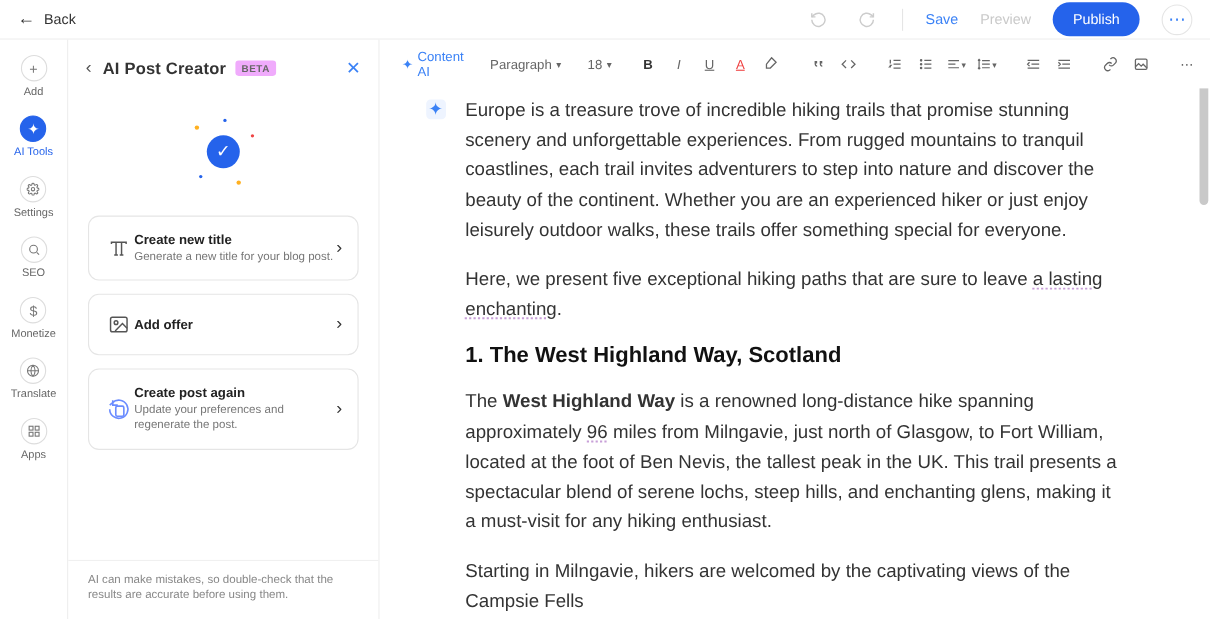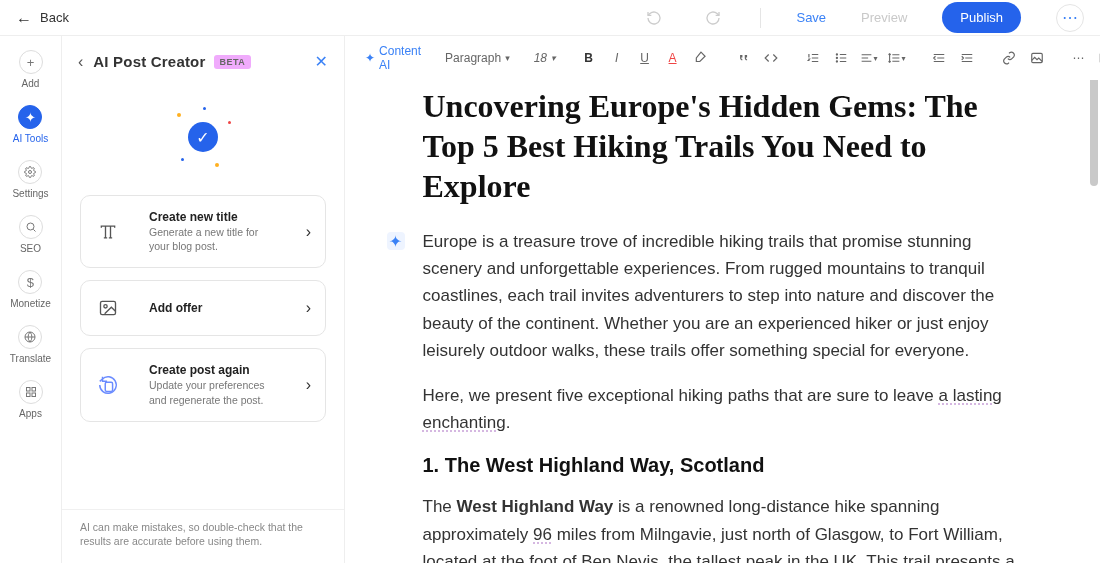--- a/index.html
+++ b/index.html
@@ -1,21 +1,21 @@
 <!DOCTYPE html>
 <html><head>
 <meta charset="utf-8">
 <style>
 * { box-sizing: border-box; margin: 0; padding: 0; }
 body { font-family: -apple-system, BlinkMacSystemFont, "Segoe UI", Helvetica, Arial, sans-serif; background: #fff; color: #333; overflow: hidden; width: 1100px; height: 563px; }
 .topbar { height: 36px; display: flex; align-items: center; padding: 0 16px; border-bottom: 1px solid #eee; }
 .back-btn { display: flex; align-items: center; gap: 8px; color: #333; font-size: 13px; cursor: pointer; }
 .arrow-left { font-size: 16px; }
 .topbar-spacer { flex: 1; }
-.top-actions { display: flex; align-items: center; gap: 35px; }
+.top-actions { display: flex; align-items: center; gap: 20px; }
 .divider-v { width: 1px; height: 20px; background: #e5e5e5; }
 .icon-btn { width: 24px; height: 24px; display: flex; align-items: center; justify-content: center; color: #999; cursor: pointer; }
 .icon-btn svg { display: block; }
 .save-link { color: #3b82f6; font-size: 13px; cursor: pointer; }
 .preview-link { color: #c9c9c9; font-size: 13px; }
 .publish-btn { background: #2563eb; color: #fff; border: none; border-radius: 20px; padding: 8px 18px; font-size: 13px; cursor: pointer; }
 .more-btn { width: 28px; height: 28px; border: 1px solid #e5e5e5; border-radius: 50%; display: flex; align-items: center; justify-content: center; color: #3b82f6; cursor: pointer; }
 
 .main { display: flex; height: calc(563px - 36px); }
 .rail { width: 62px; border-right: 1px solid #eee; display: flex; flex-direction: column; align-items: center; padding-top: 14px; gap: 16px; }
@@ -33,38 +33,38 @@
 .panel-close { color: #3b82f6; font-size: 16px; cursor: pointer; }
 
 .panel-body { flex: 1; overflow-y: auto; padding: 6px 18px 12px; }
 .success-block { text-align: center; margin-top: 18px; margin-bottom: 28px; }
 .success-dots { width: 60px; height: 60px; margin: 0 auto 10px; position: relative; display: flex; align-items: center; justify-content: center; }
 .success-check { width: 30px; height: 30px; background: #2563eb; border-radius: 50%; display: flex; align-items: center; justify-content: center; color: #fff; font-size: 16px; }
 .dot { position: absolute; width: 4px; height: 4px; border-radius: 50%; }
 .success-title { font-size: 15px; font-weight: 600; color: #333; }
 .success-sub { font-size: 11.5px; color: #666; margin-top: 2px; }
 
-.card { border: 1px solid #e5e5e5; border-radius: 10px; padding: 14px 14px; display: flex; align-items: center; gap: 28px; margin-bottom: 12px; cursor: pointer; }
+.card { border: 1px solid #e5e5e5; border-radius: 10px; padding: 14px 14px; display: flex; align-items: center; gap: 1px; margin-bottom: 12px; cursor: pointer; }
 .card-icon { width: 26px; height: 26px; display: flex; align-items: center; justify-content: center; color: #555; flex-shrink: 0; }
 .card-icon svg { display: block; }
 .card-text { flex: 1; min-width: 0; }
 .card-title { font-size: 12px; font-weight: 600; color: #222; }
 .card-desc { font-size: 10.5px; color: #777; line-height: 1.35; margin-top: 1px; }
 .card-chevron { color: #333; font-size: 16px; }
 
 .panel-foot { padding: 10px 18px 14px; font-size: 10.5px; color: #888; line-height: 1.4; border-top: 1px solid #f0f0f0; }
 
 .editor { flex: 1; overflow-y: auto; position: relative; }
 .toolbar { position: sticky; top: 0; background: #fff; height: 44px; display: flex; align-items: center; gap: 10px; padding: 0 20px; font-size: 12px; color: #666; z-index: 2; }
 .tb-btn { min-width: 18px; height: 18px; display: flex; align-items: center; justify-content: center; cursor: pointer; color: #666; }
 .tb-btn svg { display: block; }
 .tb-sep { width: 1px; height: 18px; background: #e5e5e5; margin: 0 2px; }
 .content-ai { color: #3b82f6; font-size: 12px; display: flex; align-items: center; gap: 4px; cursor: pointer; }
 .paragraph-select { font-size: 12px; color: #666; display: flex; align-items: center; gap: 4px; cursor: pointer; }
-.fs-select { font-size: 12px; color: #666; display: flex; align-items: center; gap: 4px; cursor: pointer; font-style: italic; }
+.fs-select { font-size: 12px; color: #666; display: flex; align-items: center; gap: 4px; cursor: pointer; }
 .notes-btn { display: flex; align-items: center; gap: 6px; color: #666; font-size: 12px; cursor: pointer; margin-left: auto; }
 
 .doc { padding: 6px 60px 80px 60px; max-width: 720px; margin: 0 auto; position: relative; }
 .doc h1 { font-family: Georgia, "Times New Roman", serif; font-size: 32px; font-weight: 700; line-height: 1.25; color: #111; margin-bottom: 22px; }
 .doc p { font-size: 17px; line-height: 1.6; color: #333; margin-bottom: 18px; }
 .doc h2 { font-size: 20px; font-weight: 700; color: #111; margin: 18px 0 16px; }
 .underlined { text-decoration: underline dotted #c8a0d8; text-underline-offset: 3px; }
 .bold-inline { font-weight: 600; }
 
 .ai-badge { position: absolute; left: -36px; top: 4px; width: 18px; height: 18px; border-radius: 4px; background: #eef4ff; display: flex; align-items: center; justify-content: center; color: #3b82f6; }
@@ -315,21 +315,20 @@
       <div class="notes-btn">
         <svg width="14" height="14" viewBox="0 0 24 24" fill="none" stroke="currentColor" stroke-width="2">
             <rect x="4" y="3" width="16" height="18" rx="2"></rect>
             <path d="M8 8h8M8 12h8M8 16h5"></path>
           </svg>
 
       </div>
     </div>
 
     <div class="doc">
-      <h1>Uncovering Europe's Hidden Gems: The Top 5 Best Hiking Trails You Need to Explore</h1>
       <div style="position:relative">
         <div class="ai-badge">✦</div>
         <p>Europe is a treasure trove of incredible hiking trails that promise stunning scenery and unforgettable experiences. From rugged mountains to tranquil coastlines, each trail invites adventurers to step into nature and discover the beauty of the continent. Whether you are an experienced hiker or just enjoy leisurely outdoor walks, these trails offer something special for everyone.</p>
       </div>
       <p>
         <span>Here, we present five exceptional hiking paths that are sure to leave </span><span class="underlined">a lasting enchanting</span><span>.</span>
       </p>
       <h2>1. The West Highland Way, Scotland</h2>
       <p>
         <span>The </span><span class="bold-inline">West Highland Way</span><span> is a renowned long-distance hike spanning approximately </span><span class="underlined">96</span><span> miles from Milngavie, just north of Glasgow, to Fort William, located at the foot of Ben Nevis, the tallest peak in the UK. This trail presents a spectacular blend of serene lochs, steep hills, and enchanting glens, making it a must-visit for any hiking enthusiast.</span>

